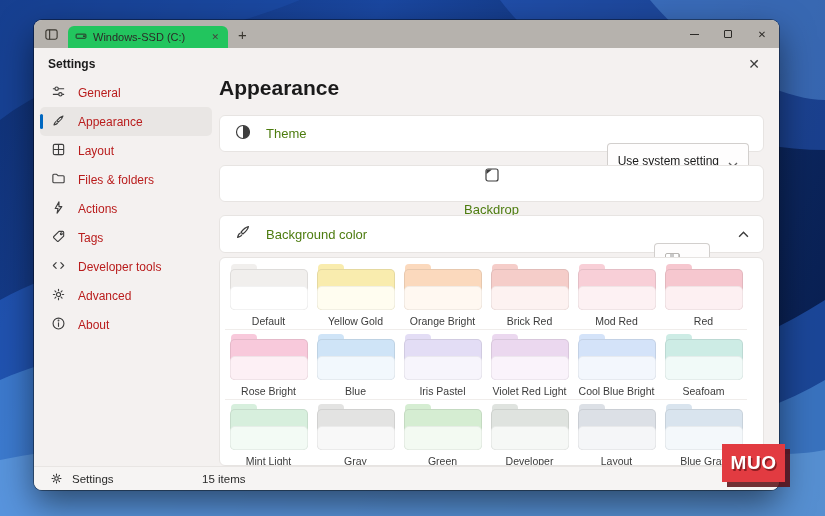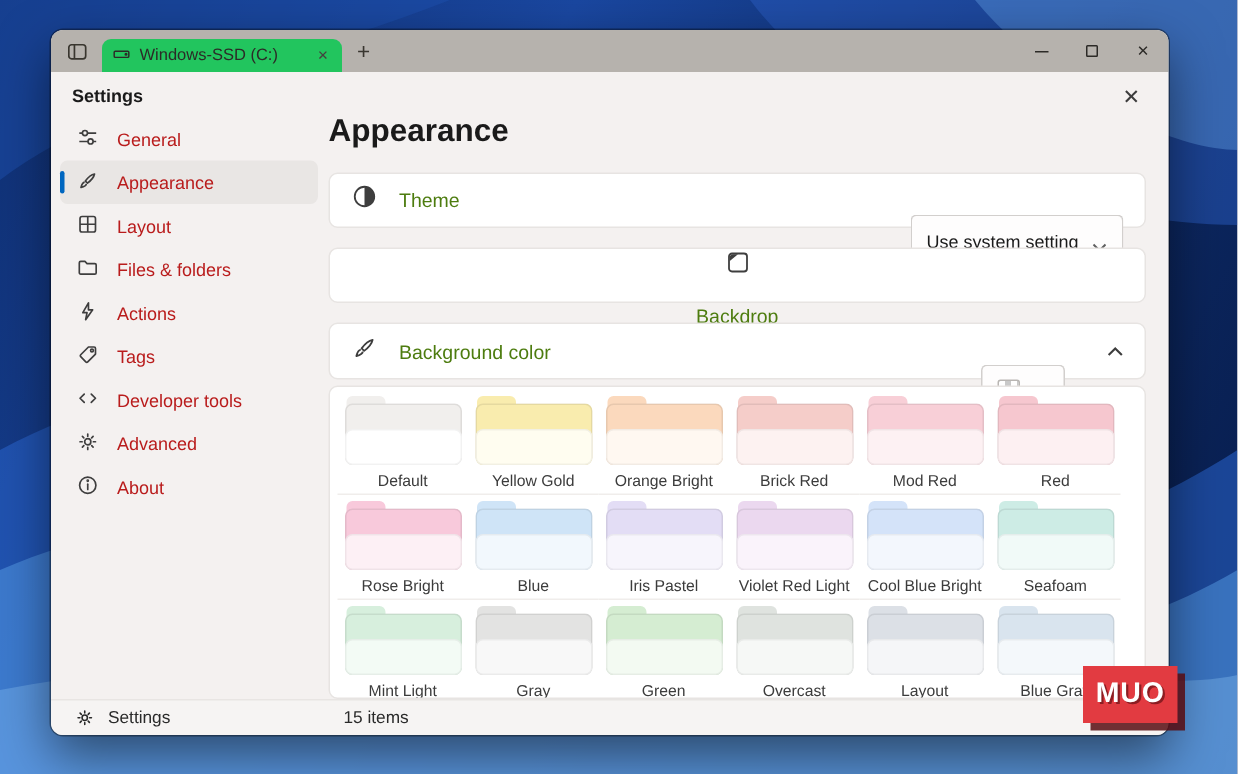--- a/index.html
+++ b/index.html
@@ -92,21 +92,21 @@
   .f-front{ position:absolute; left:0; bottom:0; width:100%; height:24px; border-radius:5px; background:var(--front); border:1px solid rgba(0,0,0,.05); }
   .folder-label{ margin-top:5px; font-size:10.5px; color:#3c3c3c; white-space:nowrap; }
 
   
   .statusbar{
     position:absolute; left:0; right:0; bottom:0; height:24px; background:#f6f4f3;
     display:flex; align-items:center; font-size:11.5px; color:#2a2a2a;
     border-top:1px solid #e8e5e3;
   }
   .sb-left{ margin-left:16px; display:flex; align-items:center; gap:9px; }
-  .sb-count{ position:absolute; left:195px; }
+  .sb-count{ position:absolute; left:168px; }
 
   
   .watermark{
     position:absolute; left:722px; top:444px; width:63px; height:38px;
     background:#e23b41; color:#ffffff; font-weight:800; font-size:19px;
     display:flex; align-items:center; justify-content:center; letter-spacing:.5px;
     box-shadow:5px 5px 0 rgba(88,12,16,.85); text-shadow:1.5px 1.5px 0 #8c1d22;
   }
 </style>
 </head>
@@ -412,21 +412,21 @@
     </div>
     <div class="folder-label">Green</div>
   </div>
 
   <div class="folder-cell" style="--back: #dfe3df; --front: #f6f8f6;">
     <div class="folder">
       <div class="f-tab"></div>
       <div class="f-back"></div>
       <div class="f-front"></div>
     </div>
-    <div class="folder-label">Overcast</div>
+    <div class="folder-label">Developer</div>
   </div>
 
   <div class="folder-cell" style="--back: #dce0e6; --front: #f5f6f8;">
     <div class="folder">
       <div class="f-tab"></div>
       <div class="f-back"></div>
       <div class="f-front"></div>
     </div>
     <div class="folder-label">Layout</div>
   </div>

